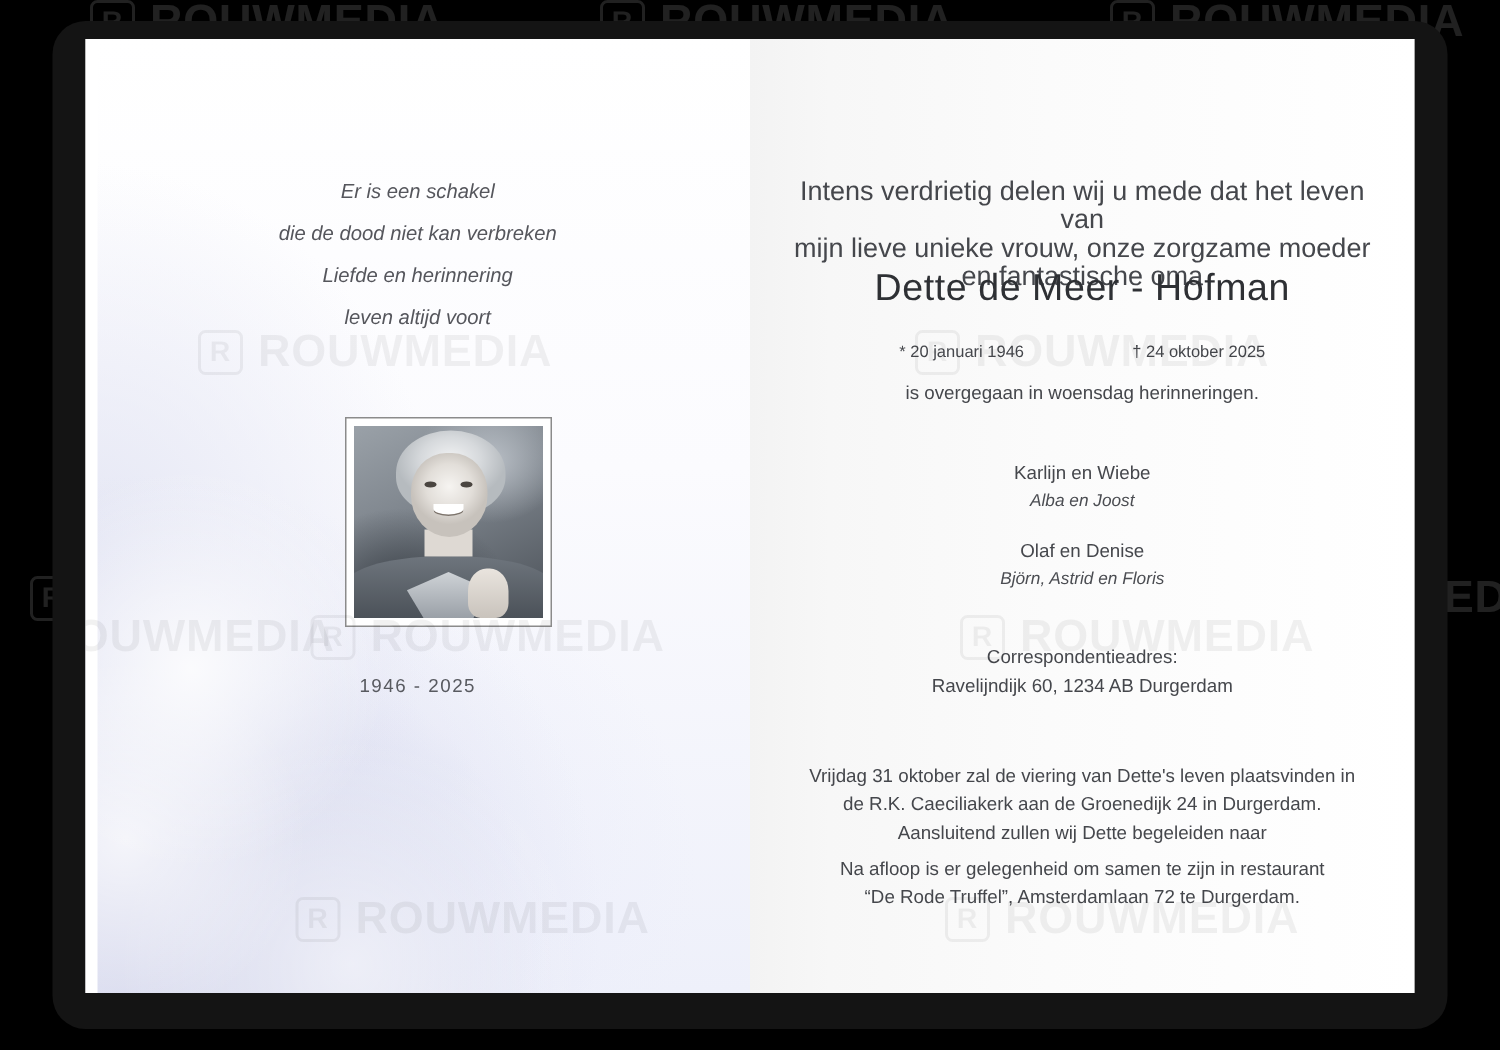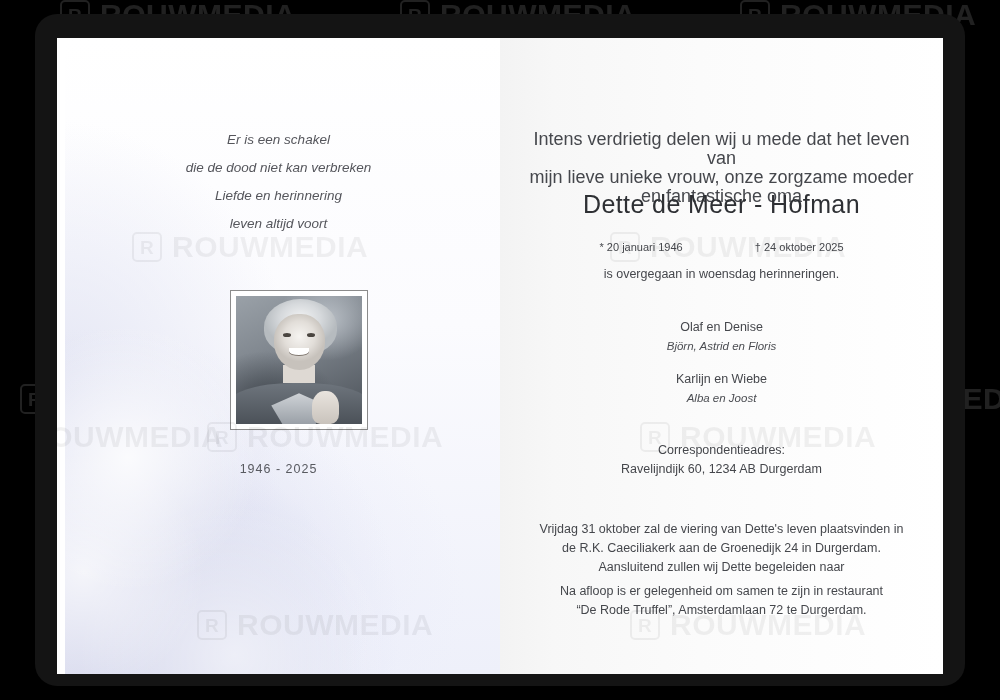--- a/index.html
+++ b/index.html
@@ -59,21 +59,21 @@
     left: 35px; top: 14px;
     width: 930px; height: 672px;
     background: #141414;
     border-radius: 22px;
     overflow: hidden;
   }
 
   
   #paper {
     position: absolute;
-    left: 22px; top: 24px;
+    left: 22px; top: 12px;
     width: 886px; height: 636px;
     display: flex;
     background: #ffffff;
     overflow: hidden;
   }
 
   .page { position: relative; height: 100%; overflow: hidden; }
   .page-left {
     width: 443px;
     background: #ffffff;
@@ -342,26 +342,26 @@
         <div class="dates">
           <span>* 20 januari 1946</span>
           <span class="sep"></span>
           <span>† 24 oktober 2025</span>
         </div>
 
         <div class="passed">is overgegaan in woensdag herinneringen.</div>
 
         <div class="family">
           <div class="grp">
+            <div>Karlijn en Wiebe</div>
+            <div class="sub">Alba en Joost</div>
+          </div>
+          <div class="grp">
             <div>Olaf en Denise</div>
             <div class="sub">Björn, Astrid en Floris</div>
-          </div>
-          <div class="grp">
-            <div>Karlijn en Wiebe</div>
-            <div class="sub">Alba en Joost</div>
           </div>
         </div>
 
         <div class="addr">
           <div>Correspondentieadres:</div>
           <div>Ravelijndijk 60, 1234 AB  Durgerdam</div>
         </div>
 
 
         <div class="blk b2">

